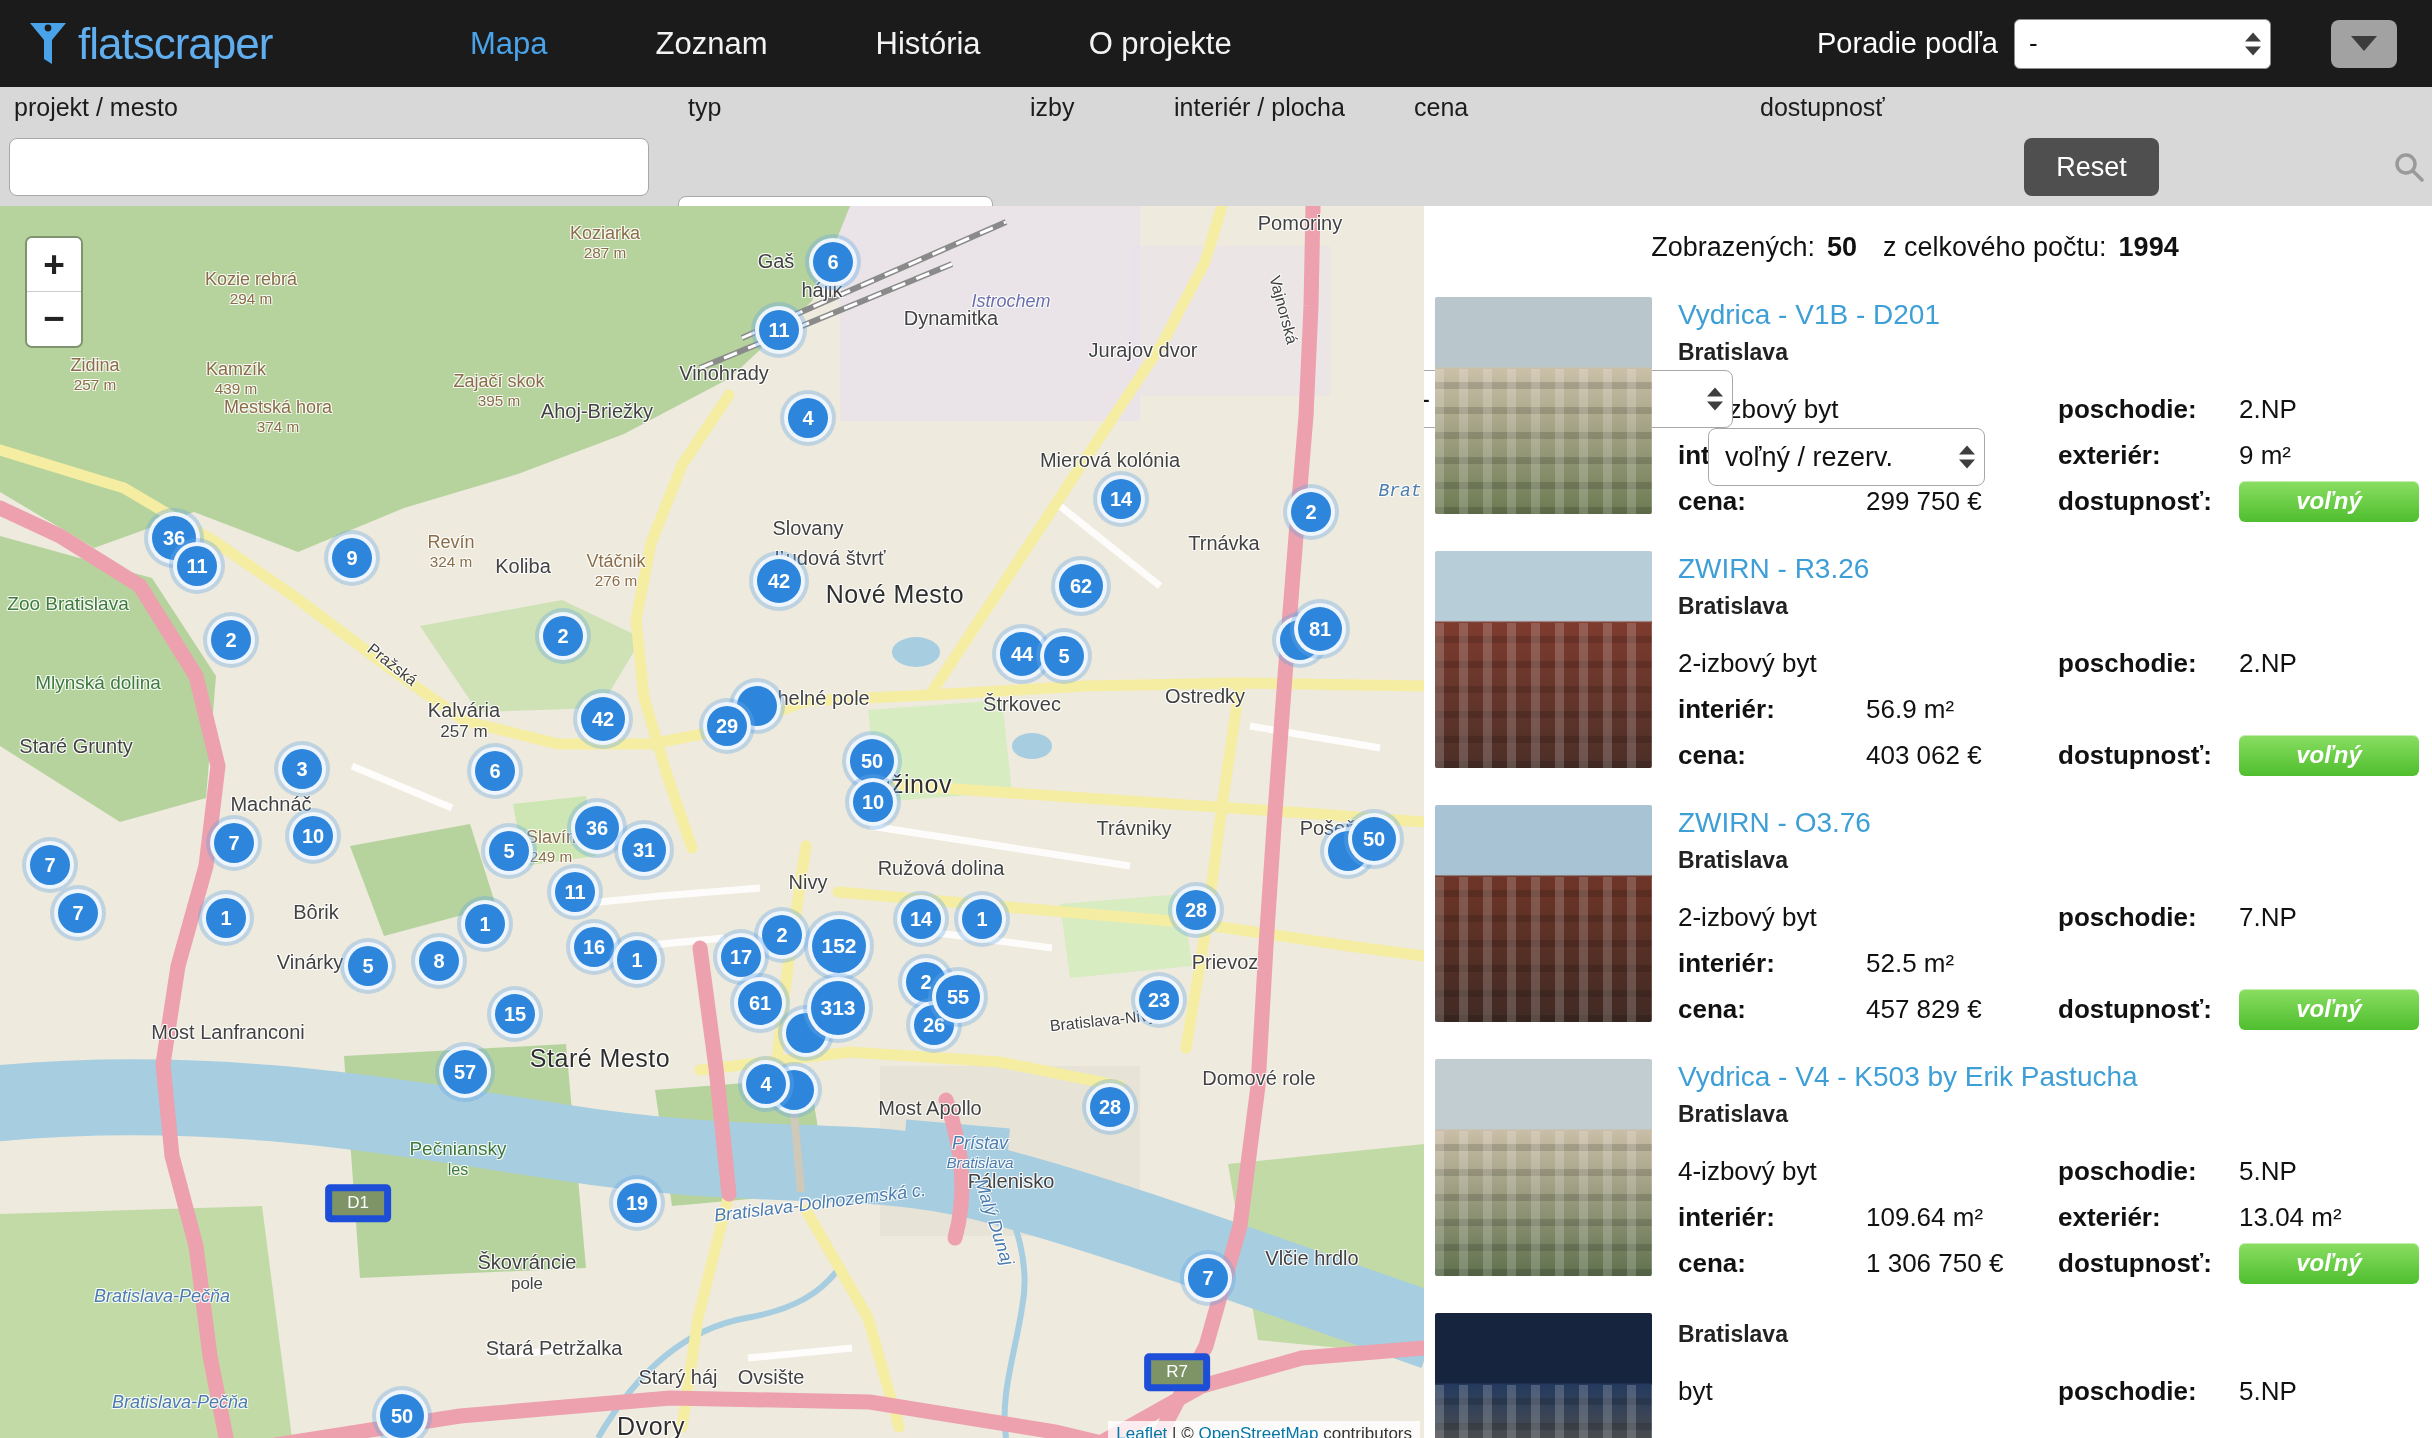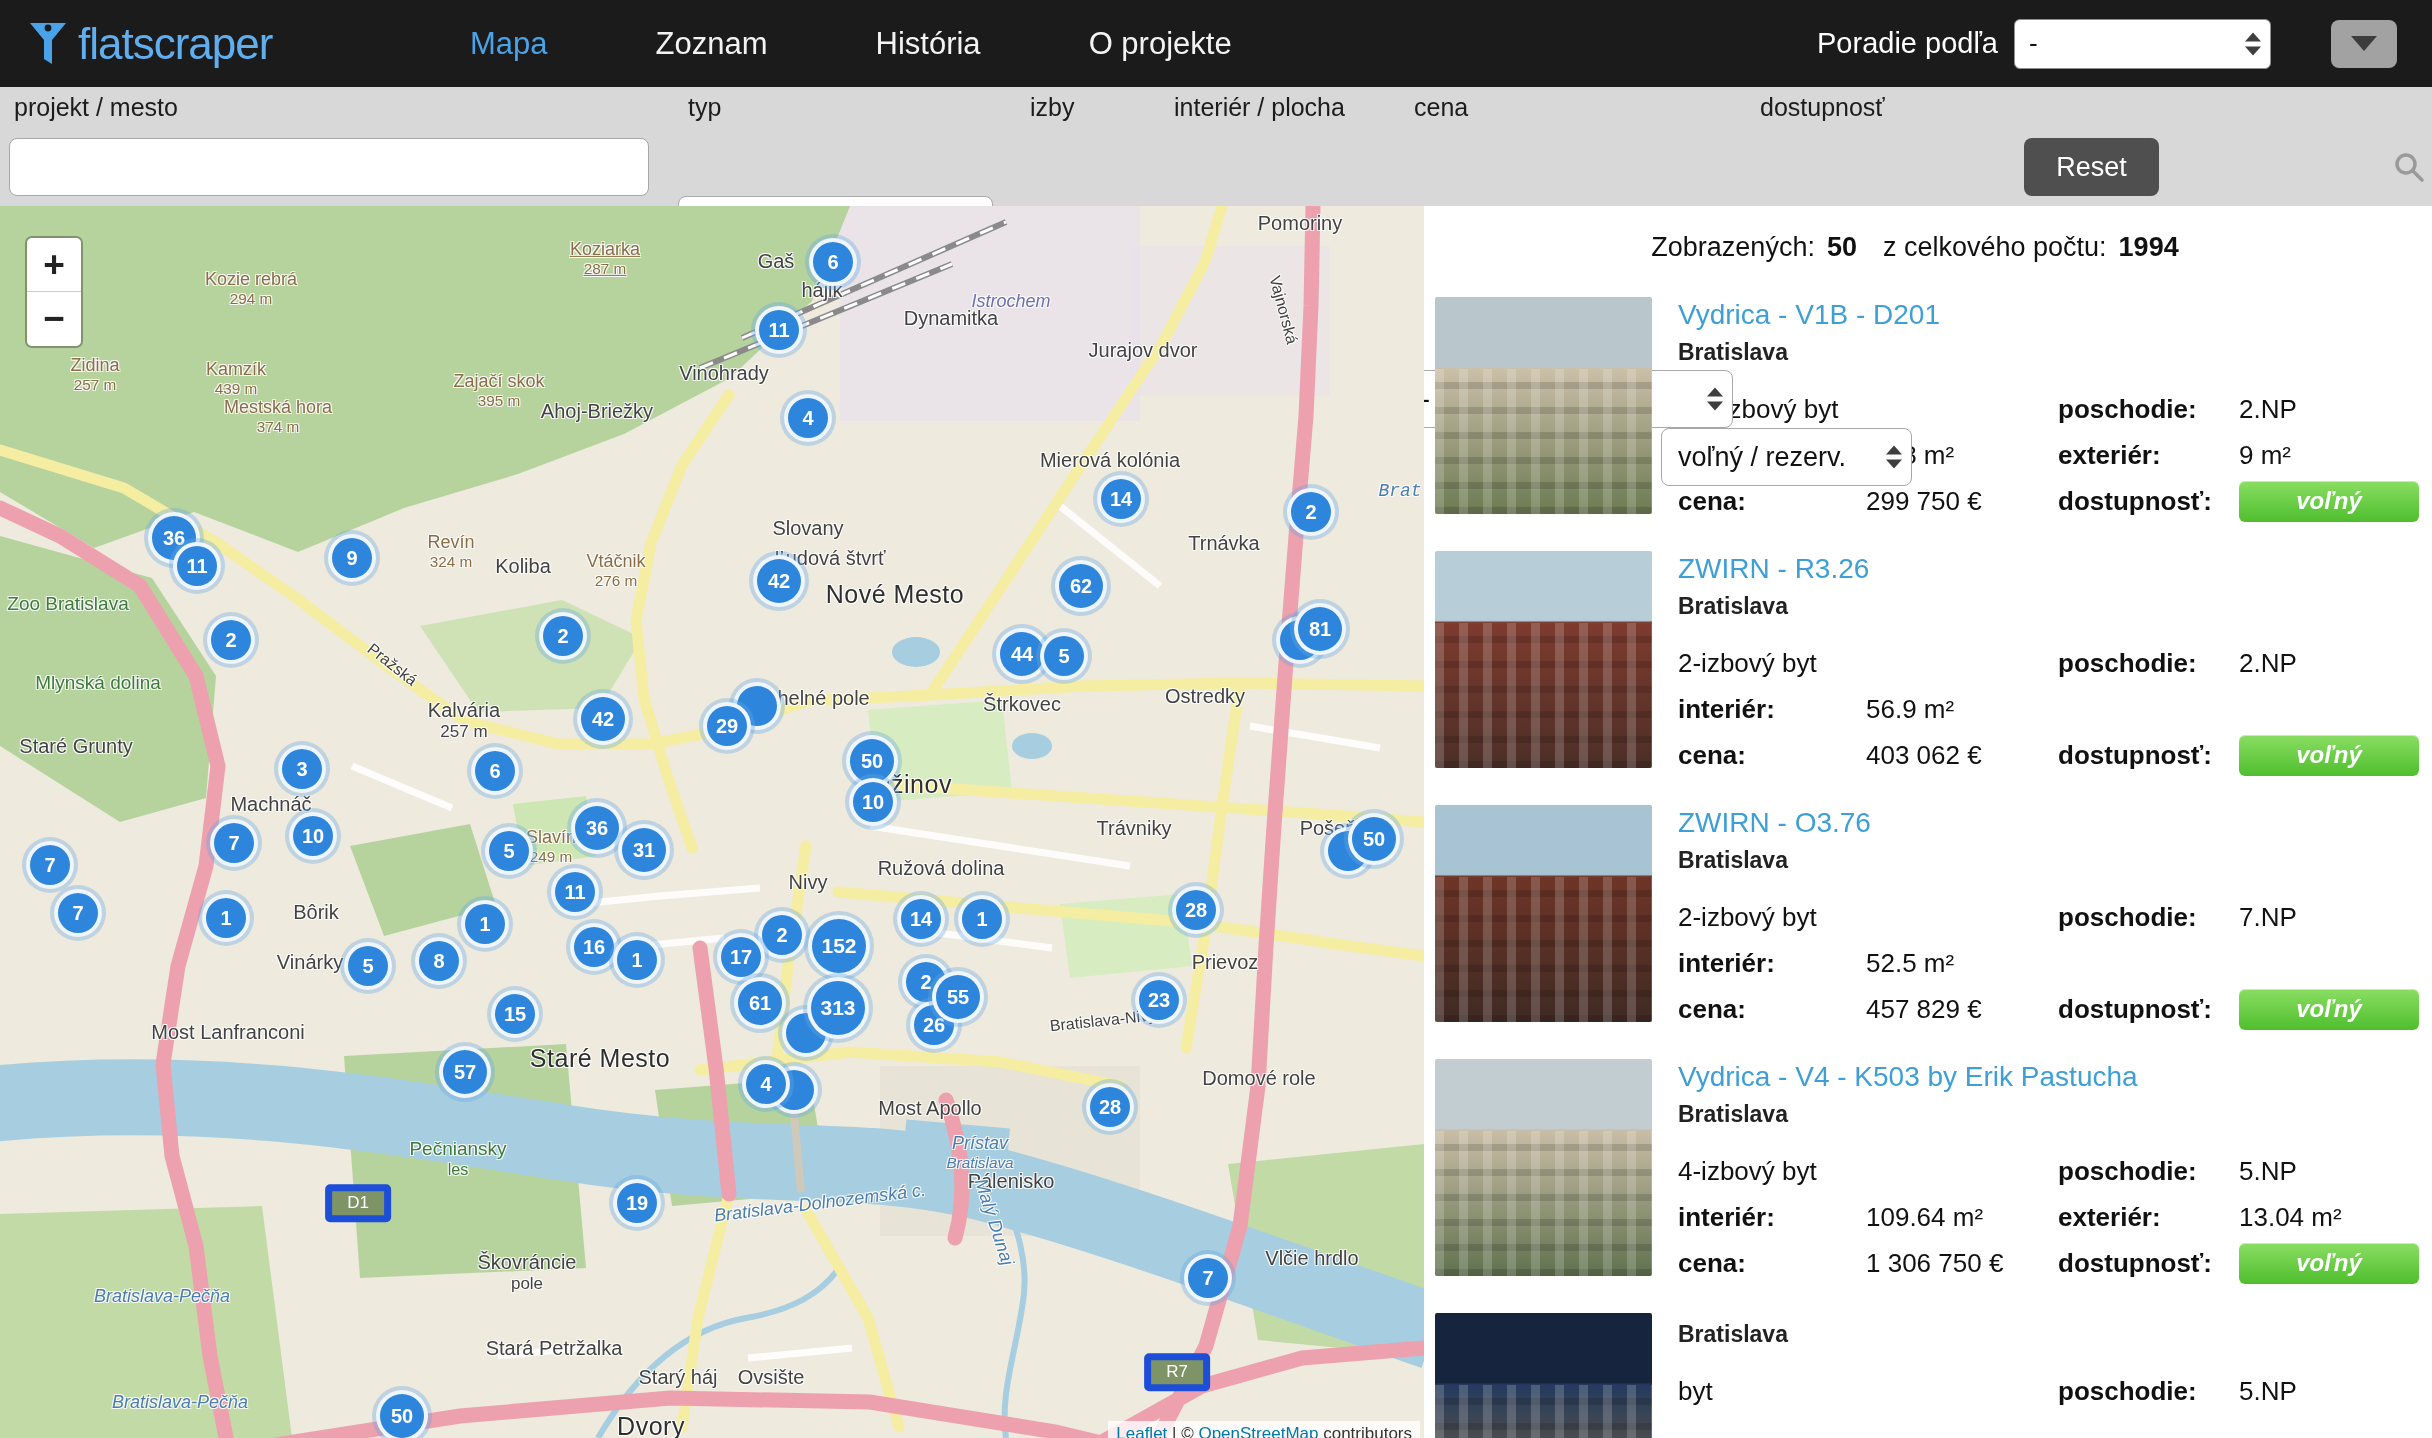--- a/index.html
+++ b/index.html
@@ -166,21 +166,21 @@
           <i class="dn"></i>
         </span>
     </div>
     <div class="fc select" style="left:1404px;width:329px">
       <span>-</span>
       <span class="stepper">
           <i class="up"></i>
           <i class="dn"></i>
         </span>
     </div>
-    <div class="fc select" style="left:1661px;width:251px">
+    <div class="fc select" style="left:1708px;width:277px">
       <span>voľný / rezerv.</span>
       <span class="stepper">
           <i class="up"></i>
           <i class="dn"></i>
         </span>
     </div>
     <button class="fc reset-btn" style="left:2024px">Reset</button>
   </div>
 
   <div class="main">
@@ -249,21 +249,21 @@
           <path d="M700,742 L716,862 L729,988"></path>
           <path d="M946,894 C962,940 968,986 955,1032"></path>
         </g>
         <path d="M791,874 L801,986" stroke="#cfc9ba" stroke-width="8" fill="none"></path>
       </svg>
 
       <div class="layer">
           <div class="mlabel k-area" style="left: 1300px; top: 17px;">
             <div>Pomoriny</div>
           </div>
-          <div class="mlabel k-peak" style="left: 605px; top: 52px; text-decoration: underline;">
+          <div class="mlabel k-peak" style="left: 605px; top: 36px;">
             <div>Koziarka</div>
             <div class="sub">287 m</div>
           </div>
           <div class="mlabel k-area" style="left: 770px; top: 55px; margin-left: 6px;">
             <div>Gaš</div>
           </div>
           <div class="mlabel k-area" style="left: 822px; top: 84px;">
             <div>hájik</div>
           </div>
           <div class="mlabel k-area" style="left: 951px; top: 112px;">

